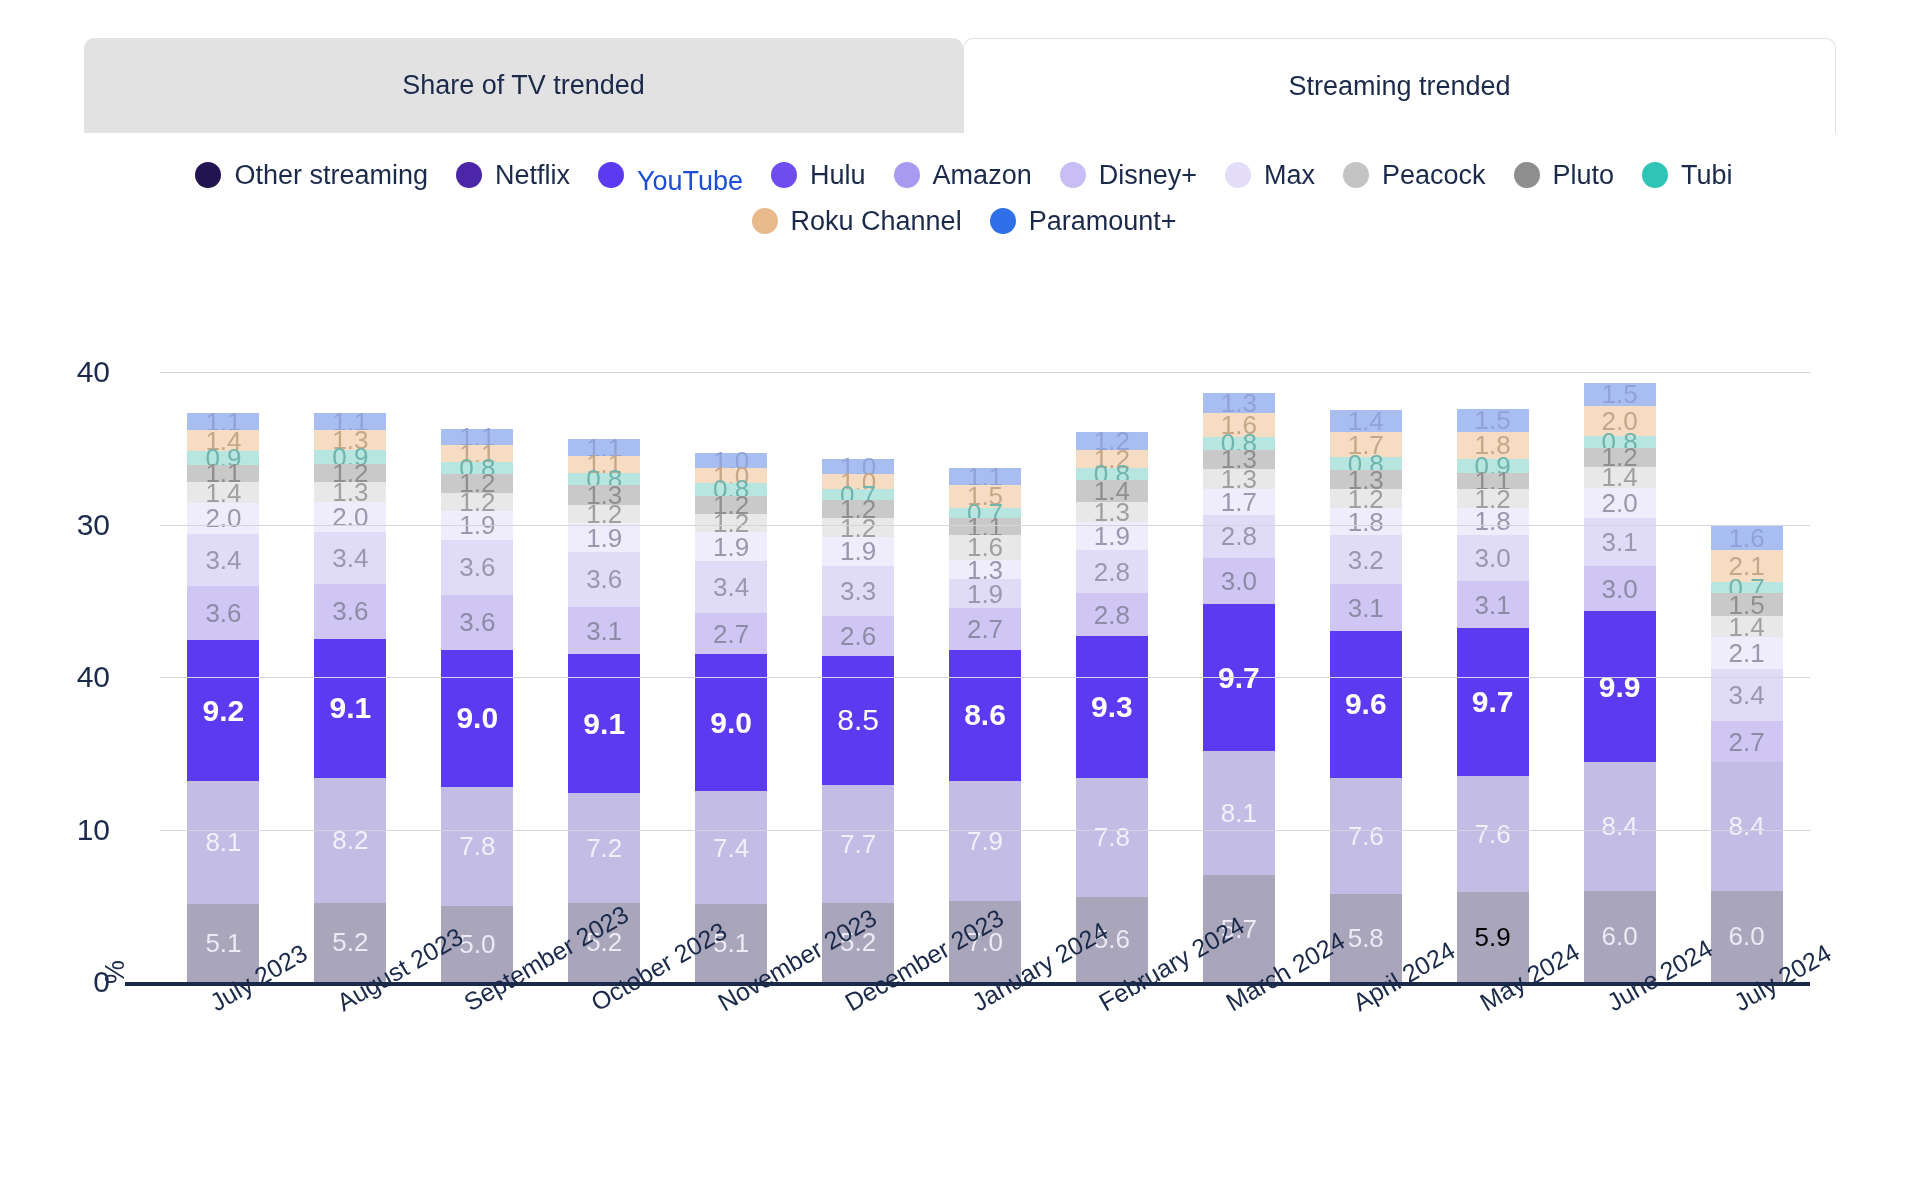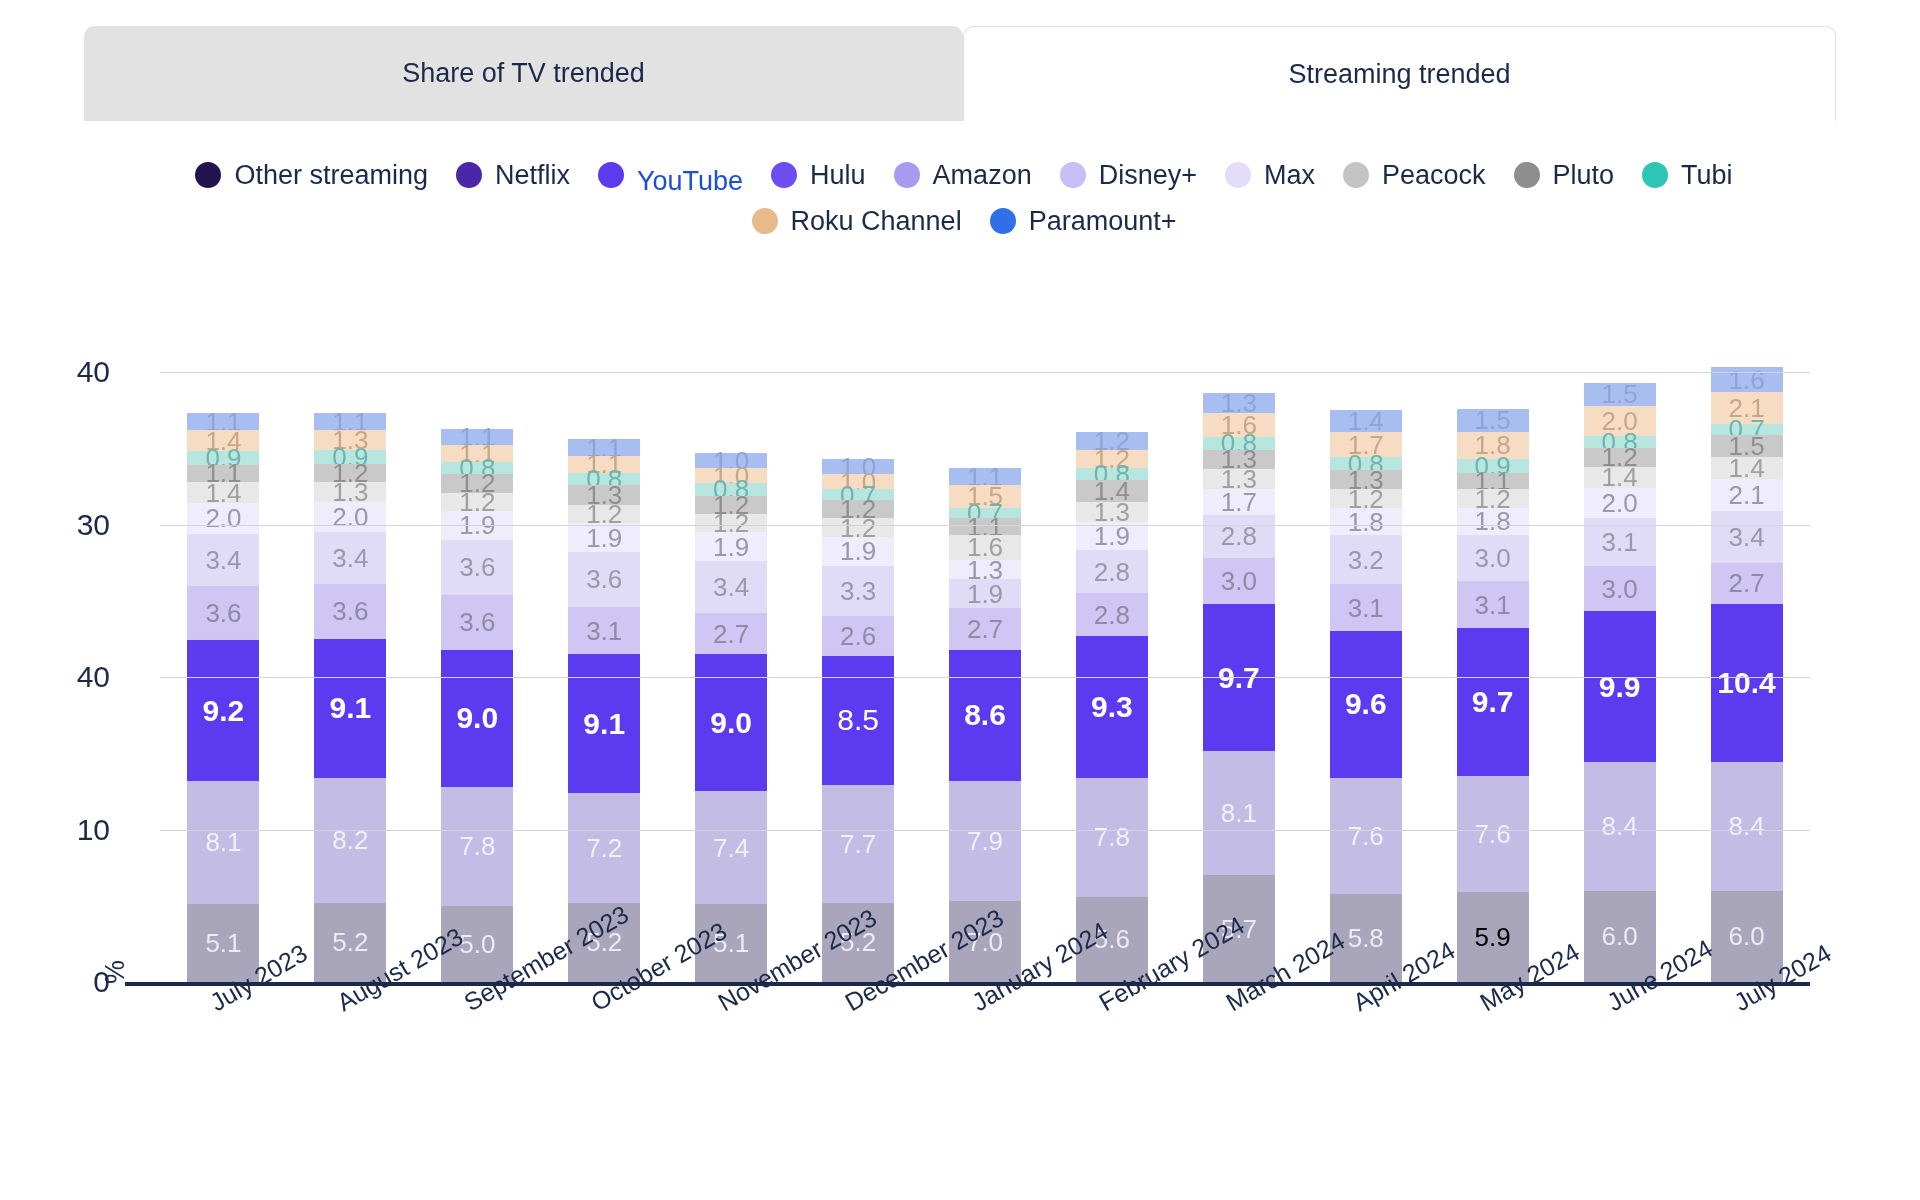--- a/index.html
+++ b/index.html
@@ -1,21 +1,21 @@
 <!DOCTYPE html>
 <html><head>
 <meta charset="utf-8">
 <style>
   html,body{margin:0;padding:0;}
   body{width:1920px;height:1200px;background:#ffffff;font-family:"Liberation Sans",sans-serif;overflow:hidden;}
   .page{position:relative;width:1920px;height:1200px;}
 
   
   .tabbar{position:absolute;left:84px;top:26px;width:1752px;height:95px;}
-  .tab{position:absolute;top:0;height:95px;display:flex;align-items:center;justify-content:center;
+  .tab{position:absolute;top:12px;height:95px;display:flex;align-items:center;justify-content:center;
        font-size:27px;color:#1b2a4a;box-sizing:border-box;}
   .tab.inactive{left:0;width:879px;background:#e2e2e2;border-radius:10px 10px 0 0;}
   .tab.active{left:879px;width:873px;background:#ffffff;border-radius:10px 10px 0 0;
               border:1px solid #e0e0e0;border-bottom:none;}
 
   
   .legend{position:absolute;left:84px;top:152px;width:1760px;}
   .legend-row{display:flex;flex-wrap:wrap;justify-content:center;align-items:center;}
   .legend-item{display:flex;align-items:center;margin:0 14px;height:46px;}
   .legend-dot{width:26px;height:26px;border-radius:50%;margin-right:13px;flex:none;}
@@ -551,23 +551,20 @@
               <span style="color: rgb(160, 160, 160);">1.4</span>
             </div>
             <div class="seg" style="height: 32.025px; background: rgb(239, 236, 251);">
               <span style="color: rgb(155, 151, 173);">2.1</span>
             </div>
             <div class="seg" style="height: 51.85px; background: rgb(224, 220, 248);">
               <span style="color: rgb(155, 151, 173);">3.4</span>
             </div>
             <div class="seg" style="height: 41.175px; background: rgb(207, 198, 244);">
               <span style="color: rgb(142, 139, 166);">2.7</span>
-            </div>
-            <div class="seg" style="height: 158.6px; background: rgb(91, 58, 240);">
-              <span style="color: rgb(255, 255, 255); font-weight: 700; font-size: 30px;">10.4</span>
             </div>
             <div class="seg" style="height: 128.1px; background: rgb(195, 188, 228);">
               <span style="color: rgb(242, 240, 251);">8.4</span>
             </div>
             <div class="seg" style="height: 91.5px; background: rgb(169, 166, 187);">
               <span style="color: rgb(236, 234, 245);">6.0</span>
             </div>
           </div>
         </div>
     <div class="axisline" style="top: 610px;"></div>

